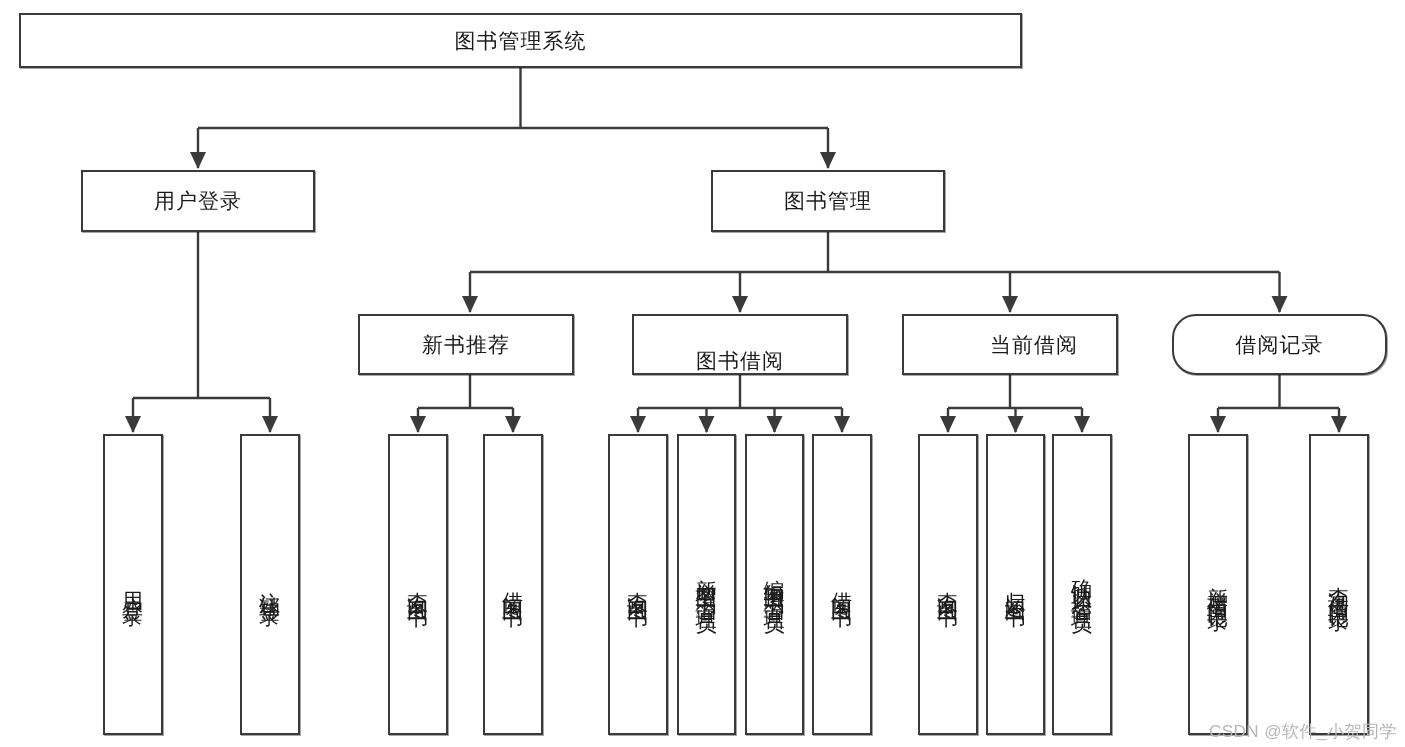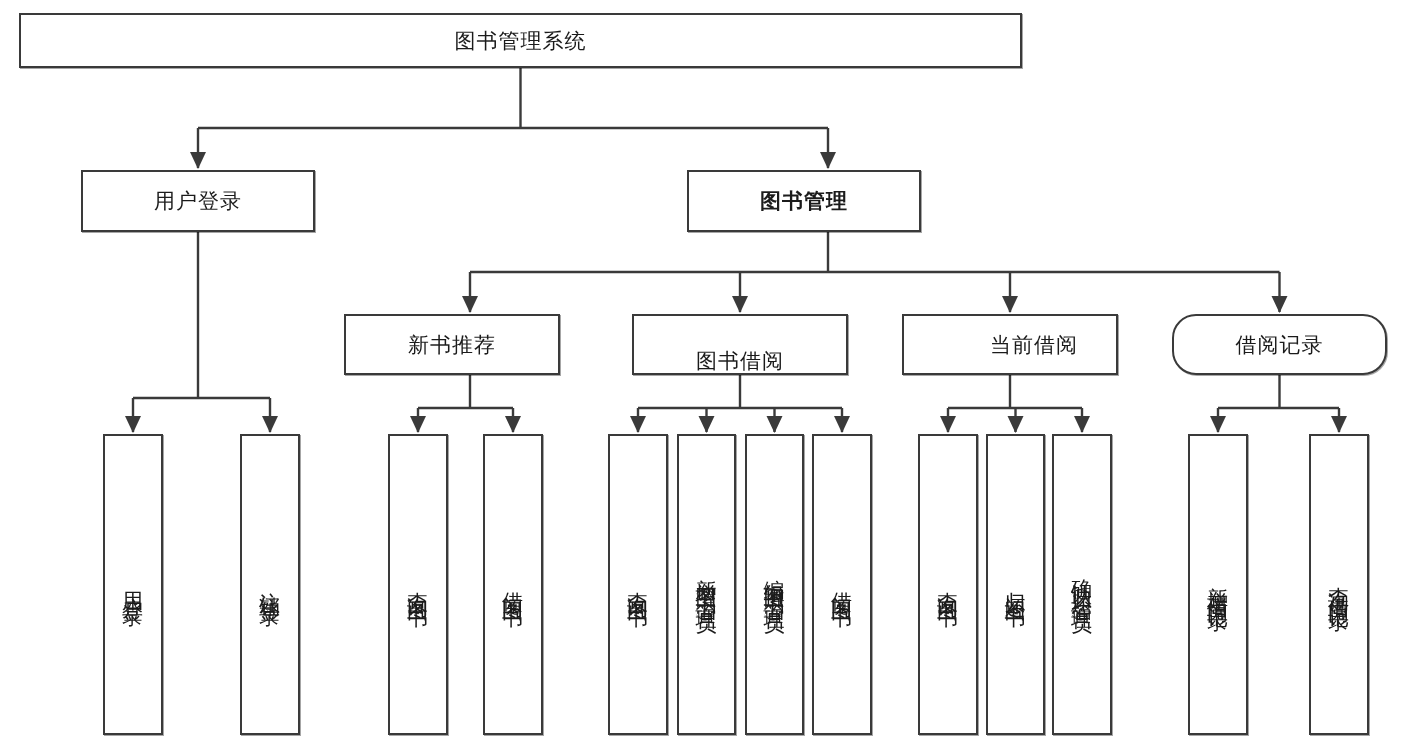--- a/index.html
+++ b/index.html
@@ -139,24 +139,24 @@
       <polygon points="1331,416 1347,416 1339,433"></polygon>
     </svg>
 
   <div id="node-layer">
       <div class="node horizontal" style="left: 19px; top: 13px; width: 1003px; height: 55px;">
         <span class="node-label">图书管理系统</span>
       </div>
       <div class="node horizontal" style="left: 81px; top: 170px; width: 234px; height: 62px;">
         <span class="node-label">用户登录</span>
       </div>
-      <div class="node horizontal" style="left: 687px; top: 170px; width: 234px; height: 62px; font-weight: bold;">
+      <div class="node horizontal" style="left: 711px; top: 170px; width: 234px; height: 62px;">
         <span class="node-label">图书管理</span>
       </div>
-      <div class="node horizontal" style="left: 344px; top: 314px; width: 216px; height: 61px;">
+      <div class="node horizontal" style="left: 358px; top: 314px; width: 216px; height: 61px;">
         <span class="node-label">新书推荐</span>
       </div>
       <div class="node horizontal" style="left: 632px; top: 314px; width: 216px; height: 61px; align-items: flex-end;">
         <span class="node-label">图书借阅</span>
       </div>
       <div class="node horizontal" style="left: 902px; top: 314px; width: 216px; height: 61px; padding-left: 48px;">
         <span class="node-label">当前借阅</span>
       </div>
       <div class="node horizontal" style="left: 1172px; top: 314px; width: 215px; height: 61px; border-radius: 24px;">
         <span class="node-label">借阅记录</span>
@@ -195,13 +195,14 @@
         <span class="node-label">确认归还（管理员）</span>
       </div>
       <div class="node vertical" style="left: 1188px; top: 434px; width: 60px; height: 301px;">
         <span class="node-label">新增借阅记录</span>
       </div>
       <div class="node vertical" style="left: 1309px; top: 434px; width: 60px; height: 301px;">
         <span class="node-label">查询借阅记录</span>
       </div>
     </div>
 
+  <div class="watermark">CSDN @软件_小贺同学</div>
 </div>
 
 </body></html>

